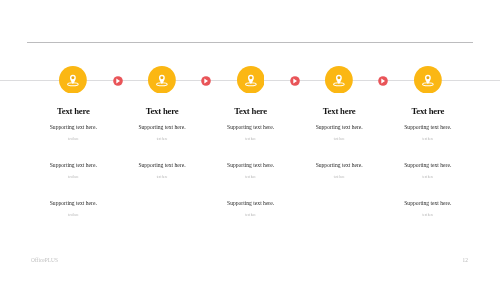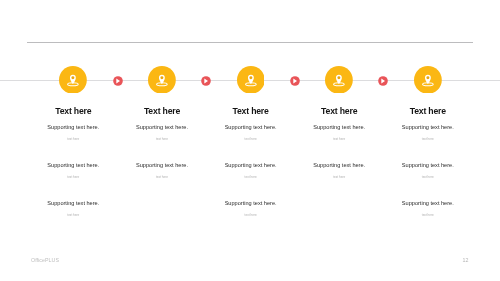--- a/index.html
+++ b/index.html
@@ -1,19 +1,19 @@
 <!DOCTYPE html>
 <html><head>
 <meta charset="utf-8">
 <title>Timeline Slide</title>
 <style>
   html,body{margin:0;padding:0;}
   body{width:500px;height:281px;background:#ffffff;overflow:hidden;
        font-family:"Liberation Sans","DejaVu Sans",sans-serif;}
-  .slide{position:relative;width:500px;height:281px;background:#fff;overflow:hidden;}
+  .slide{position:relative;width:500px;height:281px;background:#fff;overflow:hidden;font-family:Liberation Serif, serif;}
 
   .top-rule{position:absolute;left:27.3px;top:42px;width:445.3px;height:1px;background:#bcbcbe;}
   .timeline-rule{position:absolute;left:0;top:80px;width:500px;height:1px;background:#dcdcde;}
 
   .node{position:absolute;width:27.8px;height:27.8px;top:65.7px;}
   .node svg{display:block;width:27.8px;height:27.8px;}
 
   .arrow{position:absolute;width:12px;height:12px;top:75.2px;}
   .arrow svg{display:block;width:12px;height:12px;}
 

